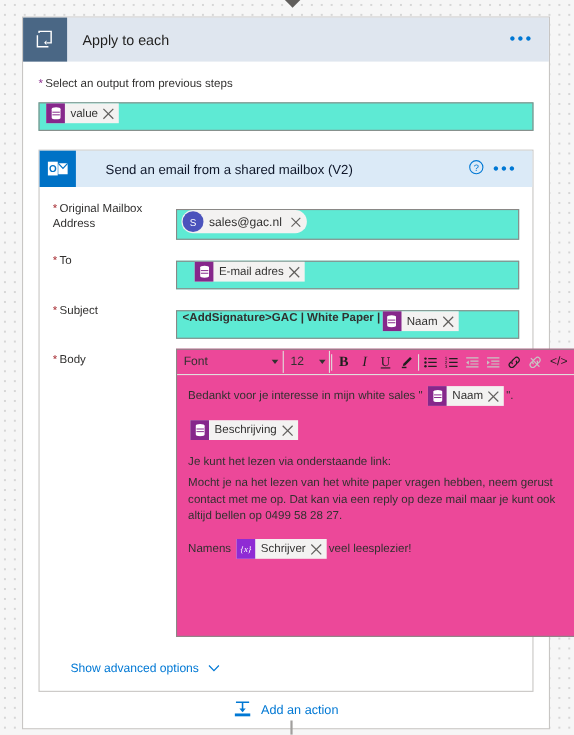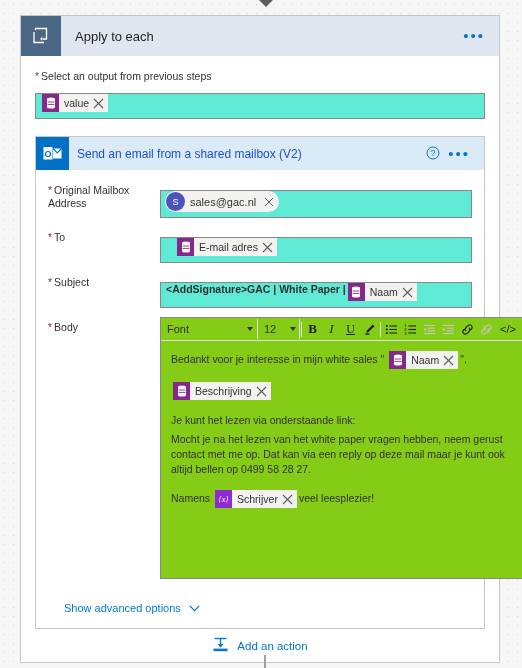--- a/index.html
+++ b/index.html
@@ -79,28 +79,28 @@
   
   .action-card{
     margin:0;border:1px solid #c8c6c4;background:#fff;box-sizing:border-box;
   }
   .action-header{
     display:flex;align-items:center;height:33px;background:#dbeaf7;
   }
   .action-icon{
     width:33px;height:33px;background:#0072c6;display:flex;align-items:center;justify-content:center;flex:0 0 33px;
   }
-  .action-title{margin-left:8px;font-size:12px;color:#1d4ed8;flex:1;}
+  .action-title{margin-left:27px;font-size:12px;color:#0f172a;flex:1;}
   .help-ic{margin-right:8px;}
   .action-body{padding:10px 12px 0 12px;}
   .row{display:flex;align-items:flex-start;margin-bottom:9px;}
   .row-label{width:112px;flex:0 0 112px;padding-top:4px;}
   .row-field{flex:1;}
   
-  .rte{border:1px solid #8a8886;background:#84cc16;}
+  .rte{border:1px solid #8a8886;background:#ec4899;}
   .rte-toolbar{
     display:flex;align-items:center;height:22px;border-bottom:1px solid #e1dfdd;padding:0 2px;
   }
   .tb-font{
     width:86px;display:flex;align-items:center;justify-content:space-between;
     font-size:11px;color:#323130;padding:0 4px;border-right:1px solid #e1dfdd;height:20px;
   }
   .tb-size{
     width:32px;display:flex;align-items:center;justify-content:space-between;
     font-size:11px;color:#323130;padding:0 3px;border-right:1px solid #e1dfdd;height:20px;margin-left:3px;

